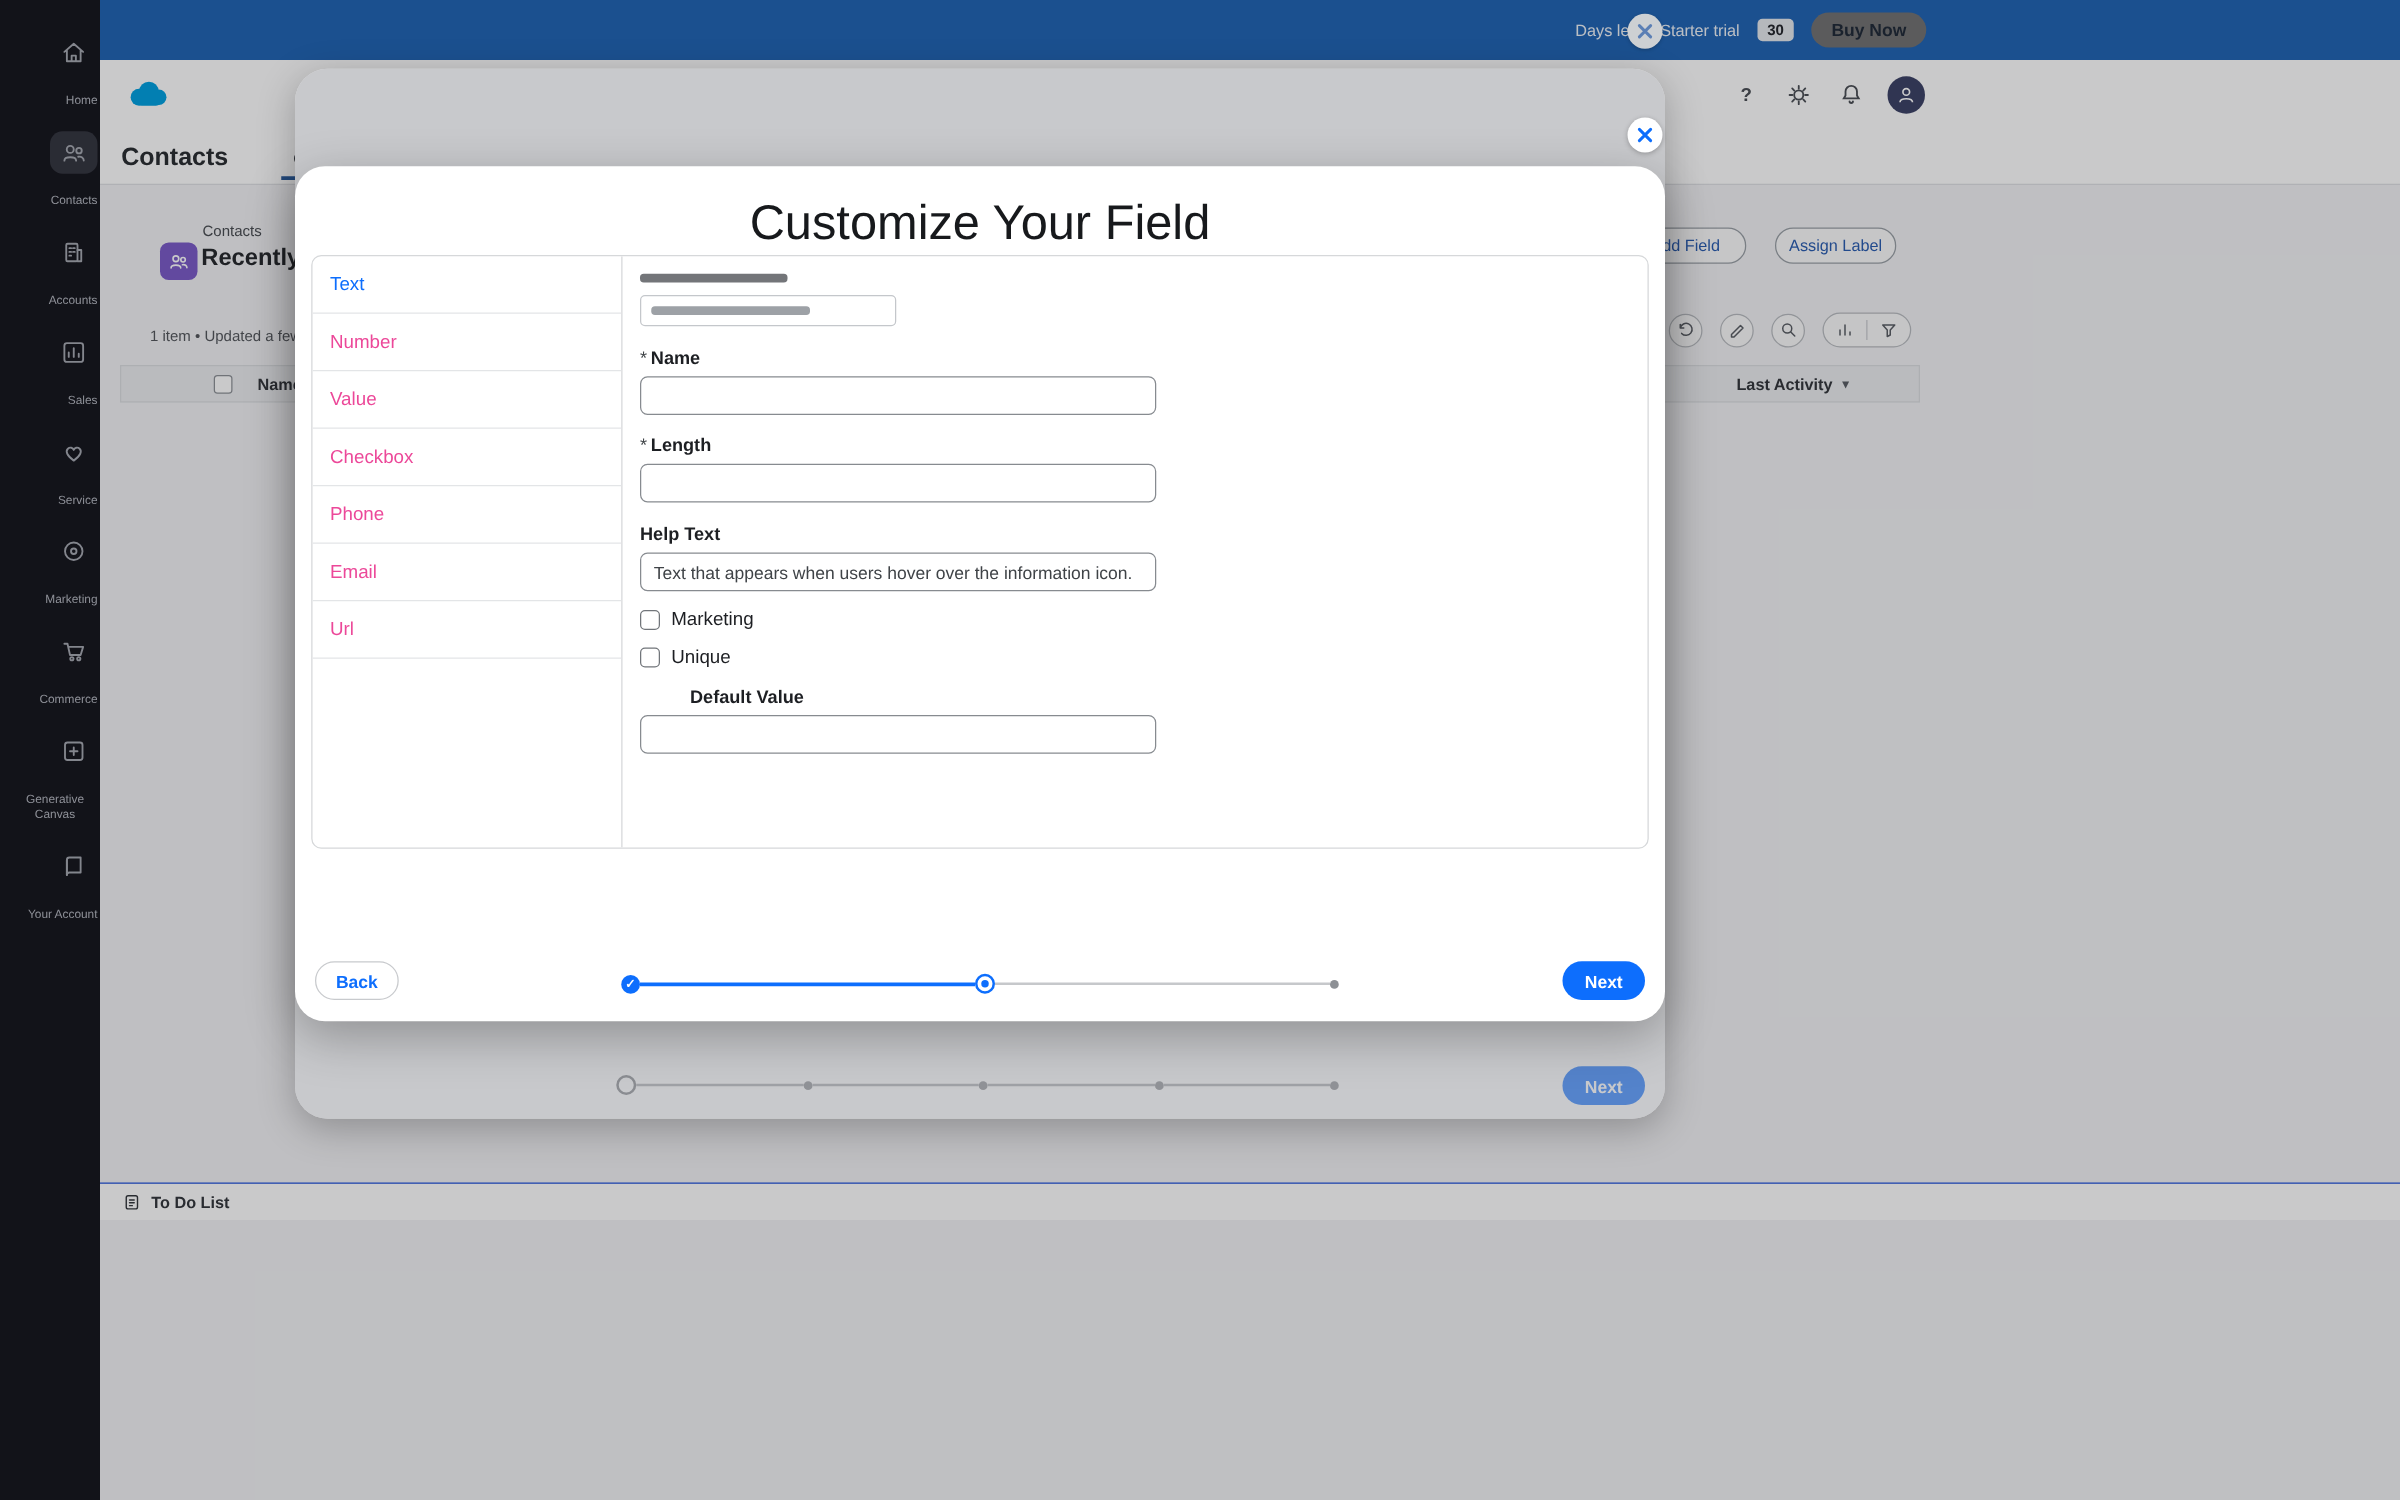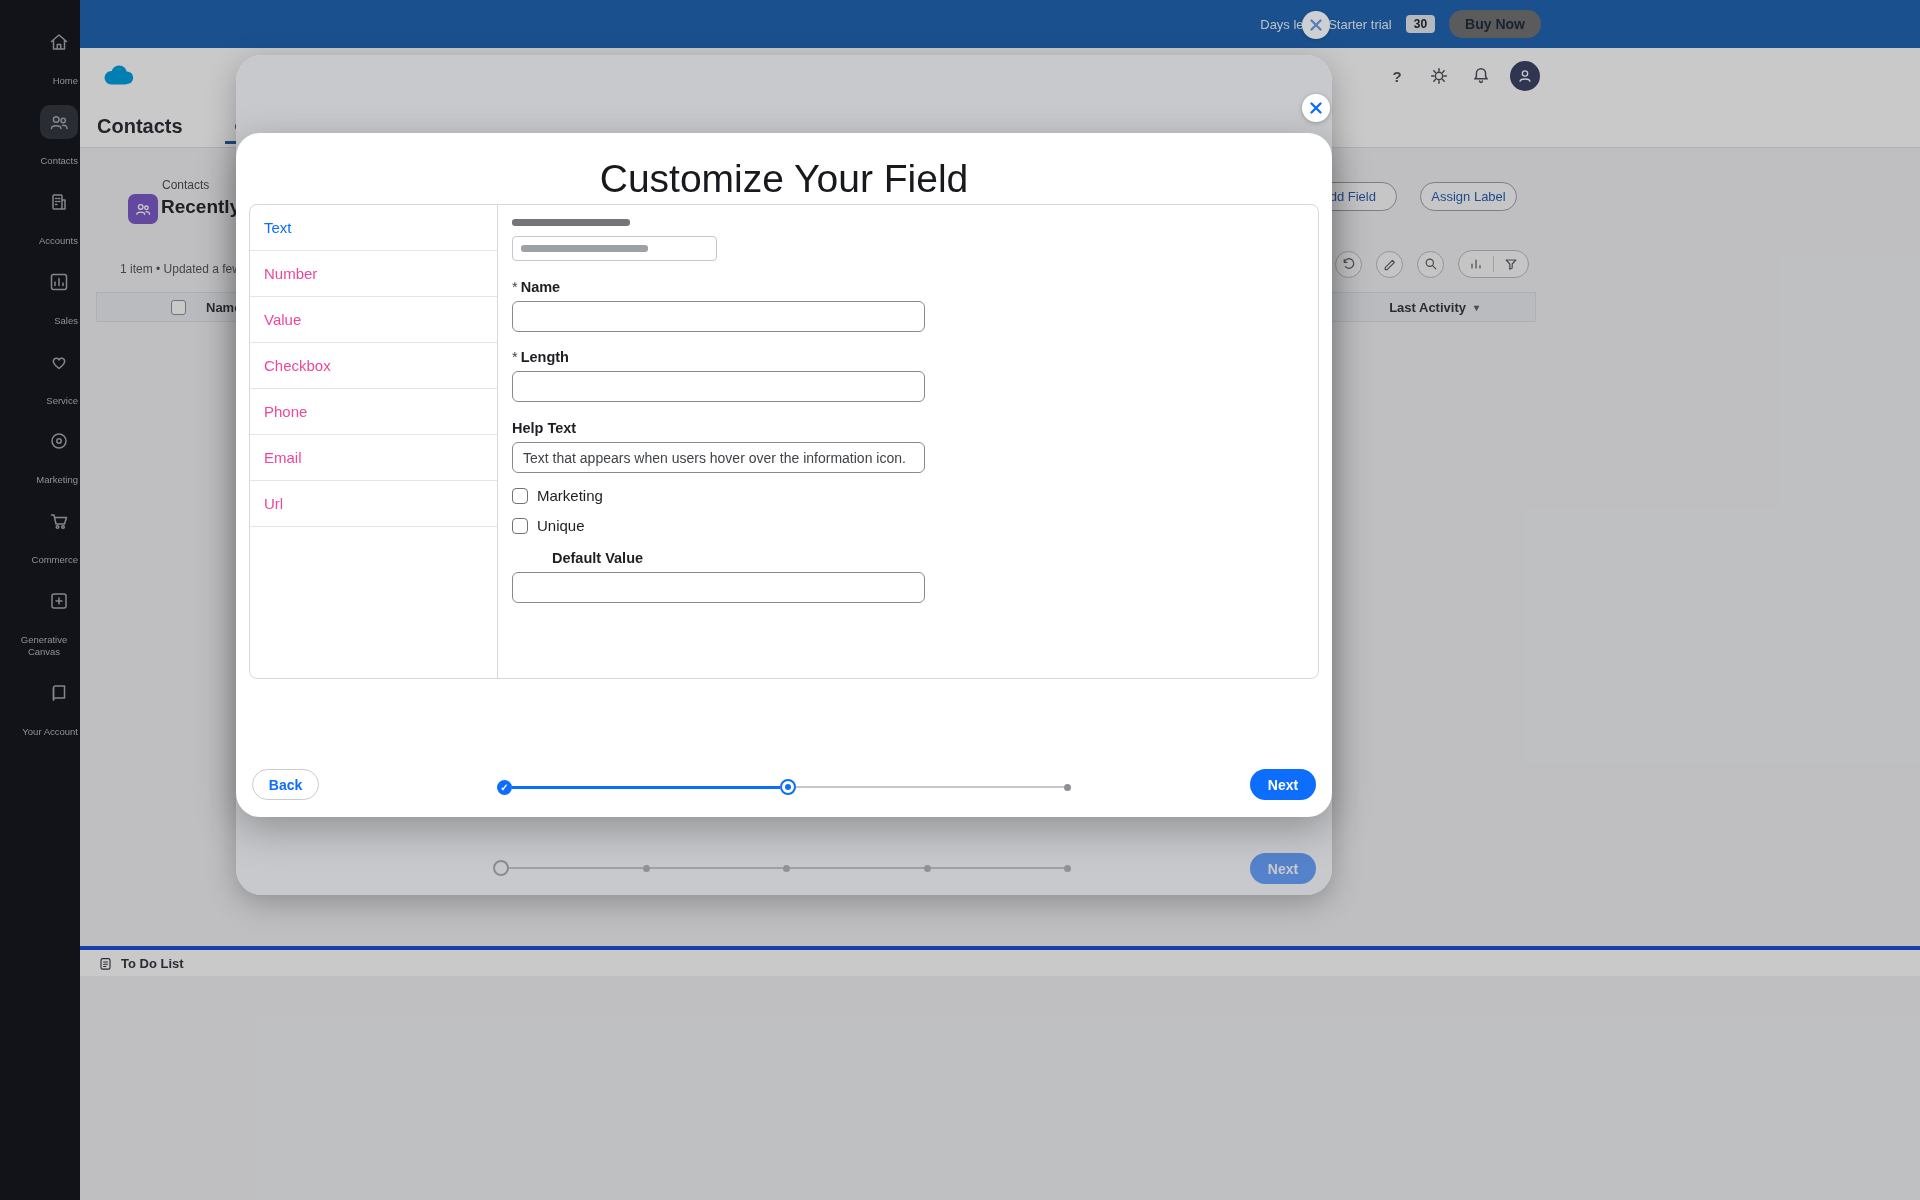--- a/index.html
+++ b/index.html
@@ -55,21 +55,21 @@
   .tool-pill .seg{ padding:0 9px; display:flex; align-items:center; }
   .tool-pill .seg + .seg{ border-left:1px solid #c9ccd0; }
 
   .tbl-head{ position:absolute; left:16px; top:244px; width:1440px; height:30px; background:#eceef0;
              border:1px solid #dcdee0; display:flex; align-items:center; padding-left:74px; font-size:13px; color:#34373c; }
   .tbl-chk{ width:15px; height:15px; border:1px solid #8d9197; border-radius:3px; background:#ffffff; margin-right:20px; }
   .tbl-col{ font-weight:700; }
   .tbl-col-right{ margin-left:auto; display:flex; align-items:center; gap:8px; margin-right:56px; font-weight:700; }
   .chev{ font-size:10px; color:#5a5e64; }
 
-  .bottom-bar{ position:absolute; left:0; top:898px; width:1840px; height:30px; background:#ffffff; border-top:4px solid #1d4ed8;
+  .bottom-bar{ position:absolute; left:0; top:898px; width:1840px; height:30px; background:#ffffff; border-top:1px solid #1d4ed8;
                display:flex; align-items:center; gap:8px; padding-left:18px; font-size:13px; font-weight:700; color:#33363b; }
   .bottom-bar svg{ stroke:#33363b; fill:none; stroke-width:1.5; stroke-linecap:round; }
 
   
   .overlay1{ position:absolute; inset:0; background:rgba(8,10,14,0.22); z-index:10; }
 
   .sheet{ position:absolute; left:236px; top:55px; width:1096px; height:840px; background:#ffffff; border-radius:26px;
           box-shadow:0 8px 30px rgba(0,0,0,.25); z-index:20; }
   .sheet-close{ position:absolute; left:1302px; top:11px; width:28px; height:28px; border-radius:50%; background:#cdd0d3;
                 display:flex; align-items:center; justify-content:center; z-index:21; box-shadow:0 1px 3px rgba(0,0,0,.2); }

